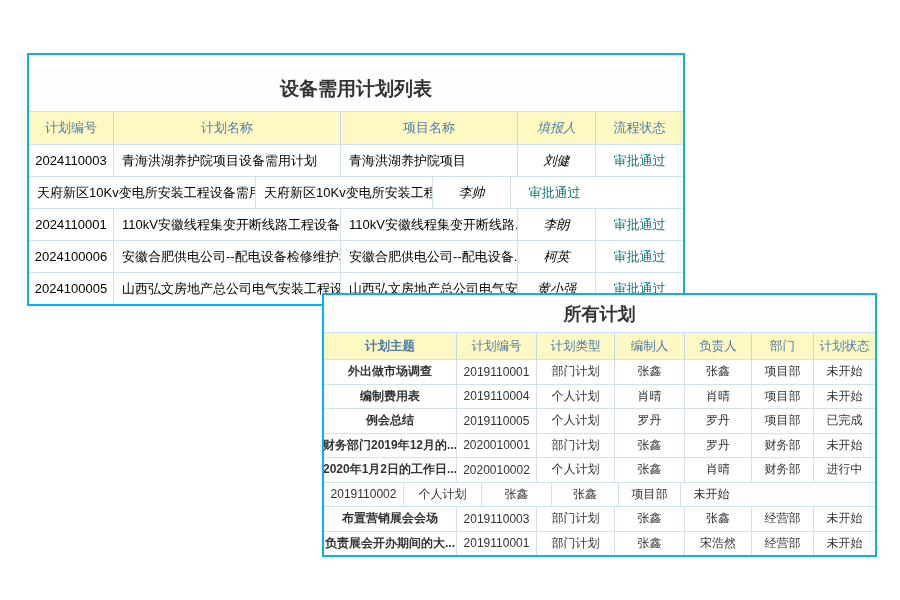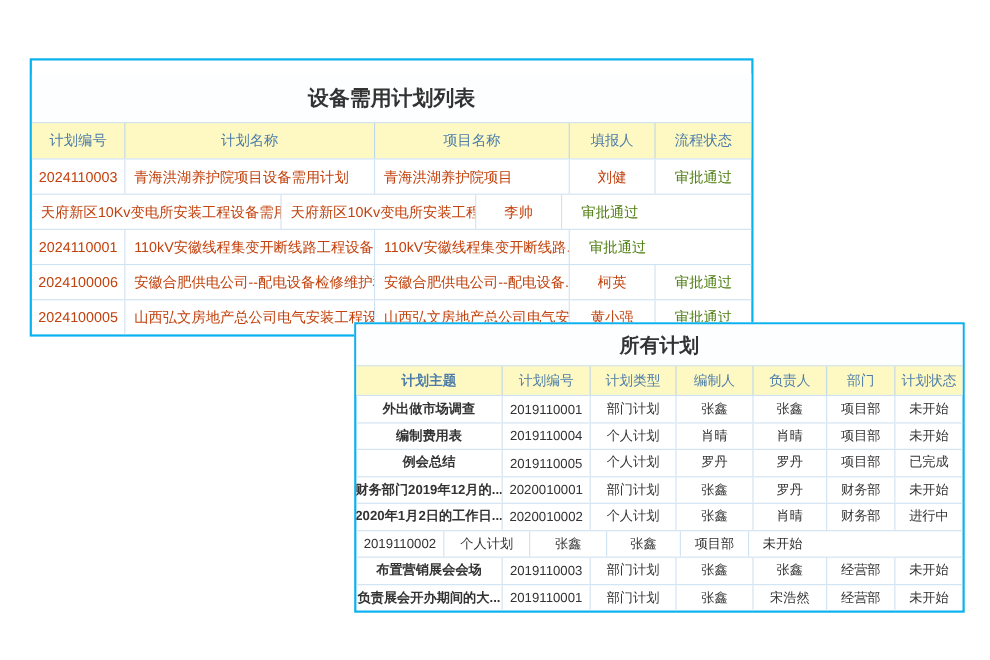--- a/index.html
+++ b/index.html
@@ -14,30 +14,30 @@
   #allplans-panel .panel-title { height:37px; font-size:18px; }
 
   .tr { display:flex; border-top:1px solid #cfe2f1; }
   .td { display:flex; align-items:center; padding:0 8px; overflow:hidden;
         white-space:nowrap; color:#333333; }
   .td:not(:last-child) { border-right:1px solid #cfe2f1; }
   .center { justify-content:center; text-align:center; padding:0 2px; }
   .head { background:#fef9c3; }
   .head .td { color:#4c7da9; justify-content:center; }
   .head .td:not(:last-child) { border-right:1px solid #bcd6ea; }
-  .link { color:#c2410c; cursor:pointer; }
-  .green { color:#4d7c0f; cursor:pointer; }
+  .link { color:#000000; cursor:pointer; }
+  .green { color:#0f766e; cursor:pointer; }
 
   
   .t1 .tr { height:32px; font-size:13px; }
   .t1 .tr.head { height:33px; font-size:13px; }
   .t1 .c1 { width:85px; }
   .t1 .c2 { width:227px; }
   .t1 .c3 { width:177px; }
-  .t1 .c4 { width:78px; }
+  .t1 .c4 { width:78px;font-style:italic; }
   .t1 .c5 { width:87px; }
 
   
   .t2 .tr { height:24.5px; font-size:12px; }
   .t2 .tr.head { height:27px; font-size:12.5px; }
   .t2 .c1 { width:133px;font-weight:bold; }
   .t2 .c2 { width:80px; }
   .t2 .c3 { width:78px; }
   .t2 .c4 { width:70px; }
   .t2 .c5 { width:67px; }
@@ -68,20 +68,21 @@
       <div class="tr">
         <div class="td c2 link">天府新区10Kv变电所安装工程设备需用...</div>
         <div class="td c3 link">天府新区10Kv变电所安装工程</div>
         <div class="td c4 link center">李帅</div>
         <div class="td c5 green center">审批通过</div>
       </div>
       <div class="tr">
         <div class="td c1 link center">2024110001</div>
         <div class="td c2 link">110kV安徽线程集变开断线路工程设备需...</div>
         <div class="td c3 link">110kV安徽线程集变开断线路...</div>
+        <div class="td c4 link center">李朗</div>
         <div class="td c5 green center">审批通过</div>
       </div>
       <div class="tr">
         <div class="td c1 link center">2024100006</div>
         <div class="td c2 link">安徽合肥供电公司--配电设备检修维护和...</div>
         <div class="td c3 link">安徽合肥供电公司--配电设备...</div>
         <div class="td c4 link center">柯英</div>
         <div class="td c5 green center">审批通过</div>
       </div>
       <div class="tr">

